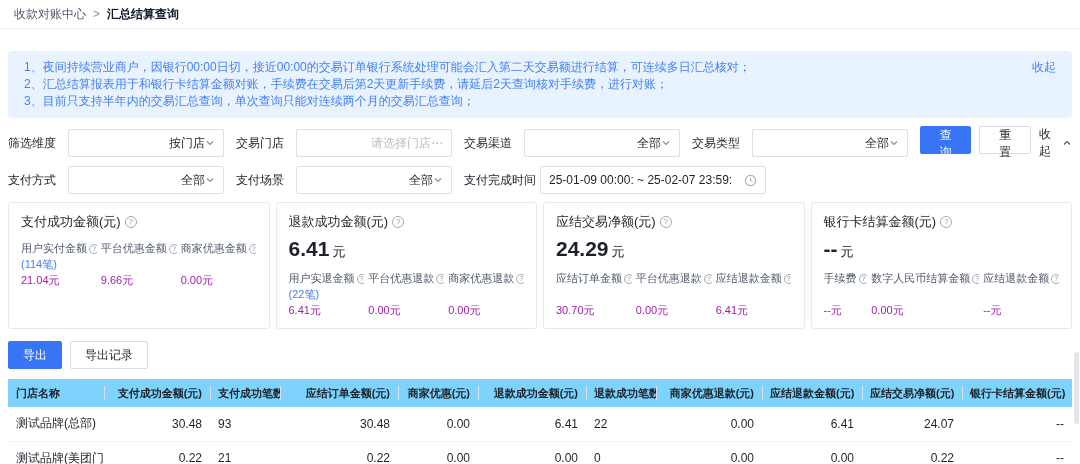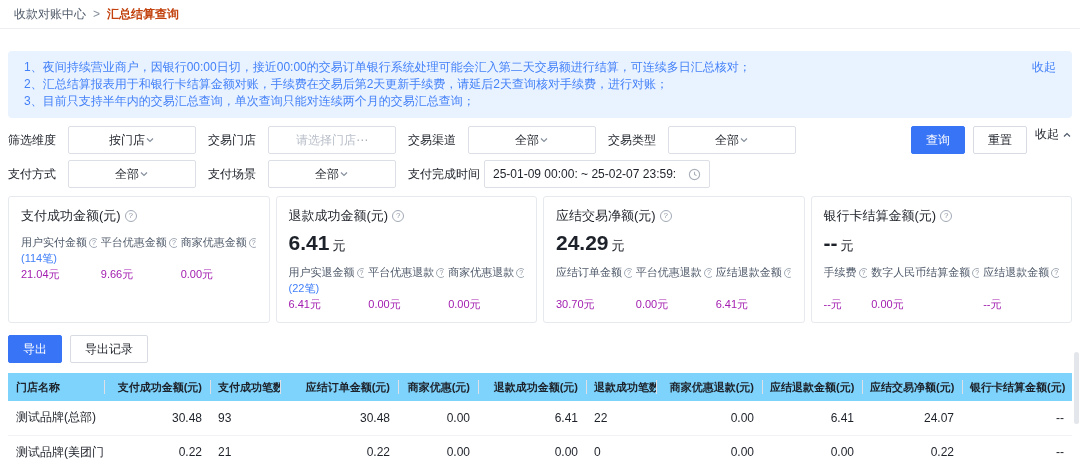--- a/index.html
+++ b/index.html
@@ -6,37 +6,37 @@
   html,body { margin:0; padding:0; }
   body {
     width:1080px; height:464px; overflow:hidden; position:relative;
     background:#fff; color:#1d2129;
     font-family:"Liberation Sans","DejaVu Sans",sans-serif; font-size:12px;
   }
   
   .breadcrumb-bar { height:29px; display:flex; align-items:center; padding:0 14px; border-bottom:1px solid #eceef2; background:#fff; }
   .crumb-root { color:#4e5969; cursor:pointer; }
   .crumb-sep { margin:0 7px; color:#86909c; }
-  .crumb-cur { color:#c2410c; font-weight:700; }
+  .crumb-cur { color:#0f172a; font-weight:700; }
 
   .content { padding:14px 8px; }
 
   
   .notice { margin-top:8px; background:#e9f2ff; border-radius:4px; padding:8px 16px; display:flex; align-items:flex-start; }
   .notice-lines { flex:1; color:#4381f8; line-height:17px; font-size:12px; }
   .notice-collapse { color:#4381f8; cursor:pointer; line-height:17px; white-space:nowrap; margin-left:12px; }
 
   
   .filter-row { display:flex; align-items:center; margin-top:8px; }
   .filter-row.second { margin-top:6px; }
   .filter-item { display:flex; align-items:center; margin-right:12px; }
   .flabel { width:60px; flex:none; color:#1d2129; }
   .flabel.wide { width:76px; }
-  .control { height:28px; width:128px; border:1px solid #dcdfe5; border-radius:2px; background:#fff;
-             display:flex; align-items:center; justify-content:center; padding:0 8px; cursor:pointer; }
+  .control { height:28px; width:156px; border:1px solid #dcdfe5; border-radius:2px; background:#fff;
+             display:flex; align-items:center; justify-content:flex-end; padding:0 8px; cursor:pointer; }
   .control.date { width:226px; justify-content:flex-start; gap:6px; }
   .control.date .ctrl-text { flex:1; }
   .ctrl-text { overflow:hidden; white-space:nowrap; }
   .placeholder { color:#b8bec8; }
   .more { color:#a9b0ba; flex:none; }
   .chev { display:inline-flex; flex:none; }
   .filter-actions { margin-left:auto; display:flex; align-items:flex-start; gap:8px; }
   .btn { height:28px; padding:0 14px; border-radius:2px; border:1px solid #d8dce2; background:#fff; color:#1d2129;
          font-size:12px; font-family:inherit; cursor:pointer; }
   .btn.primary { background:#3874f6; border-color:#3874f6; color:#fff; }

